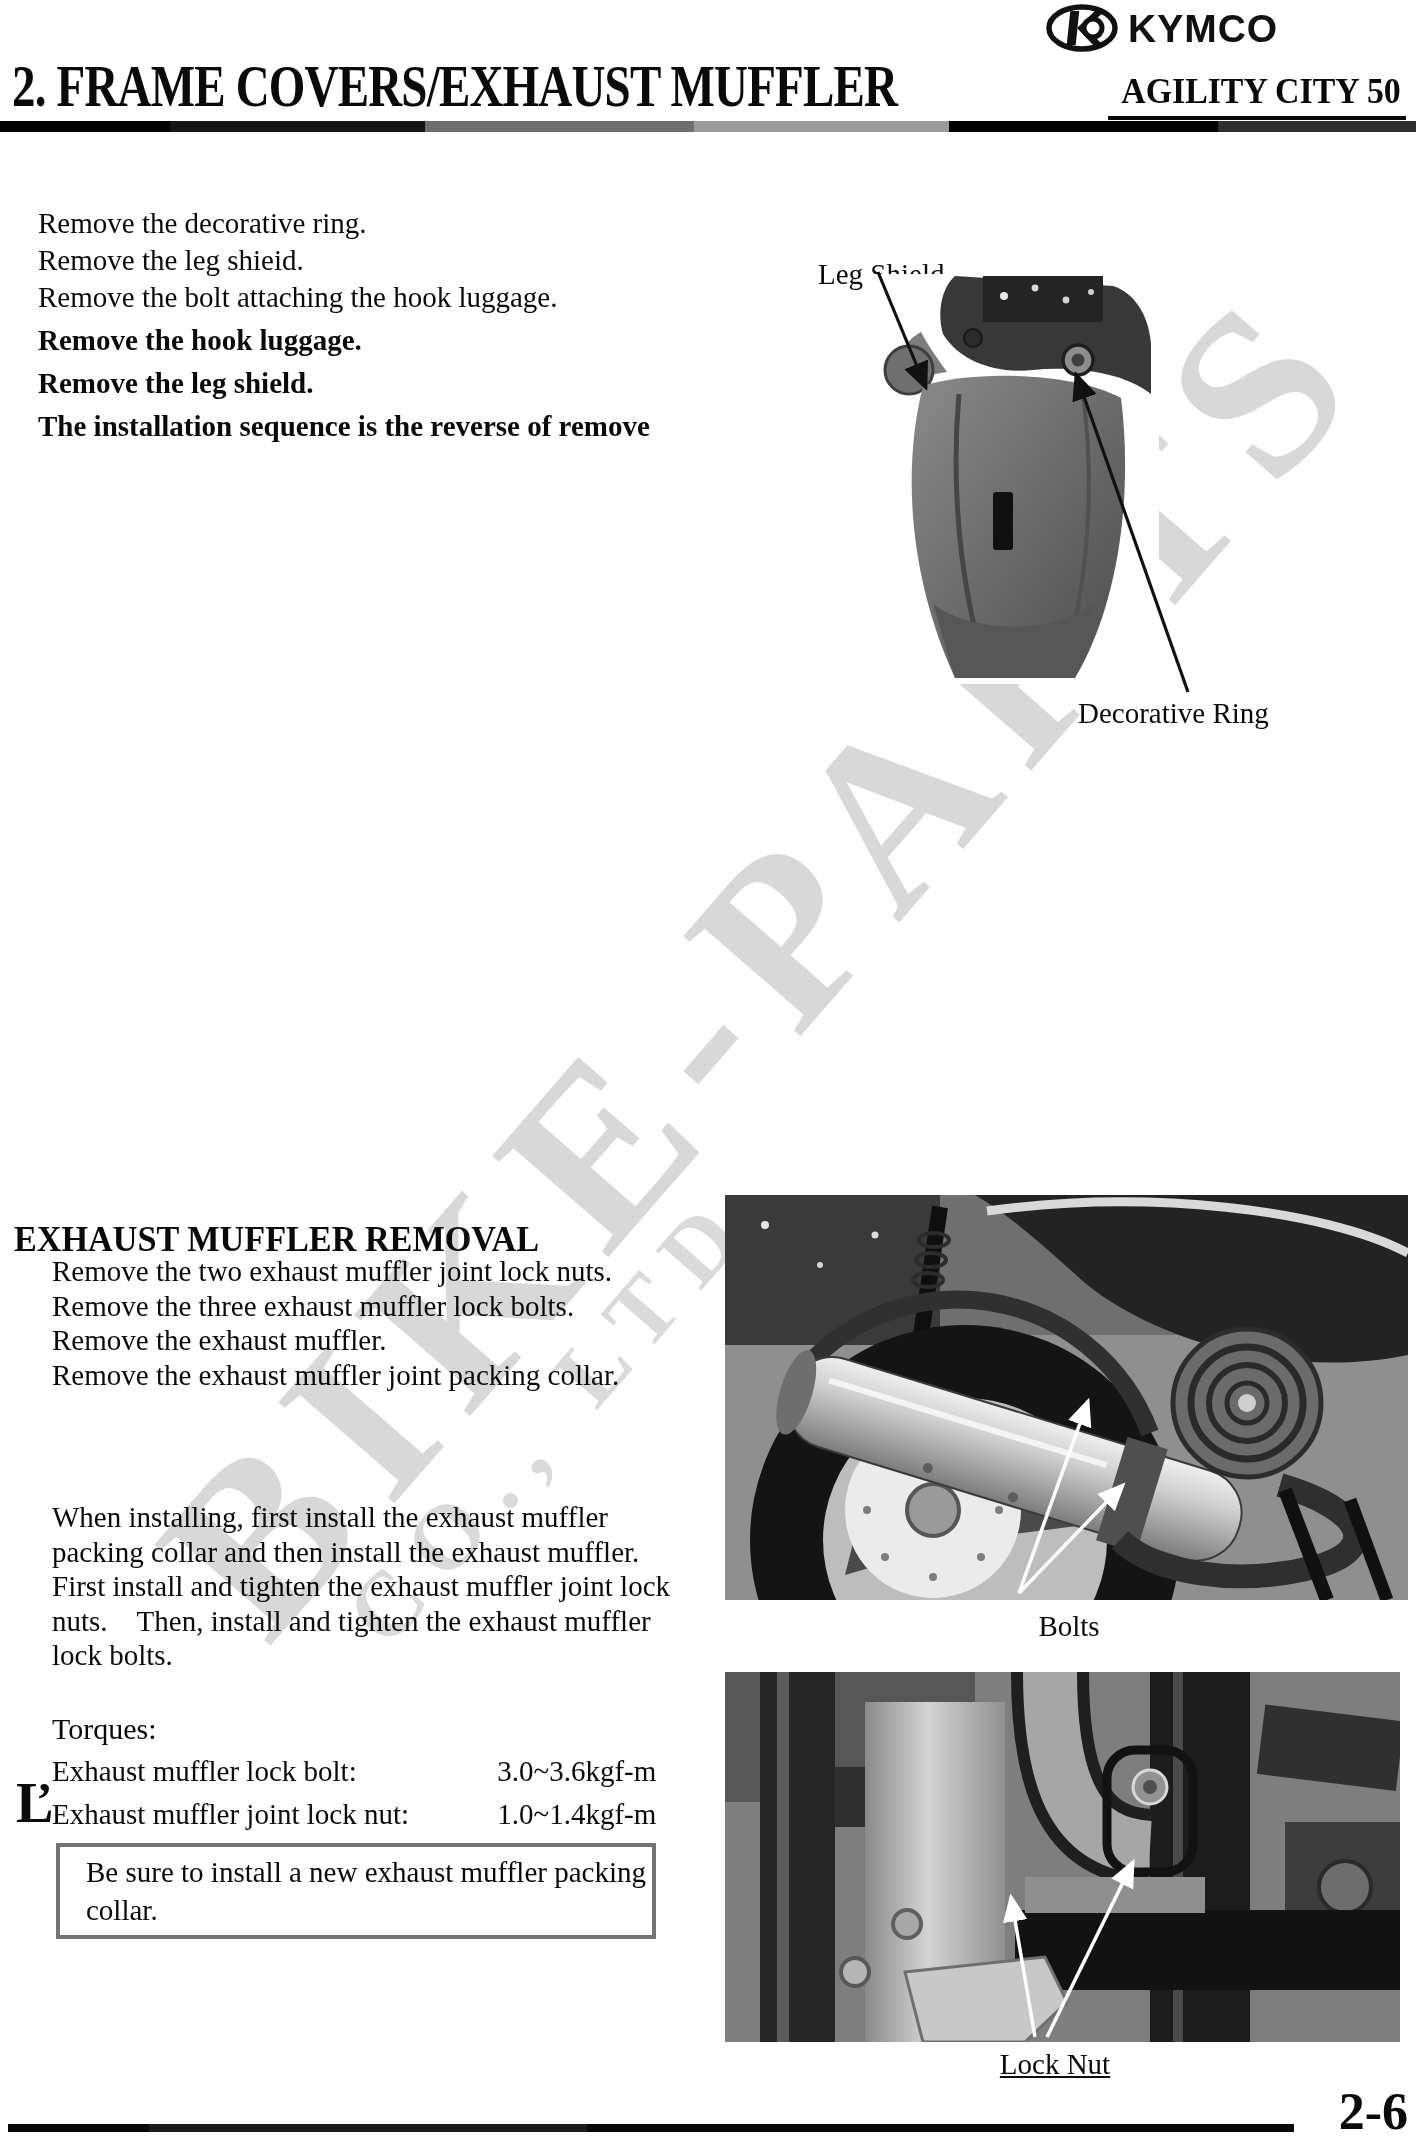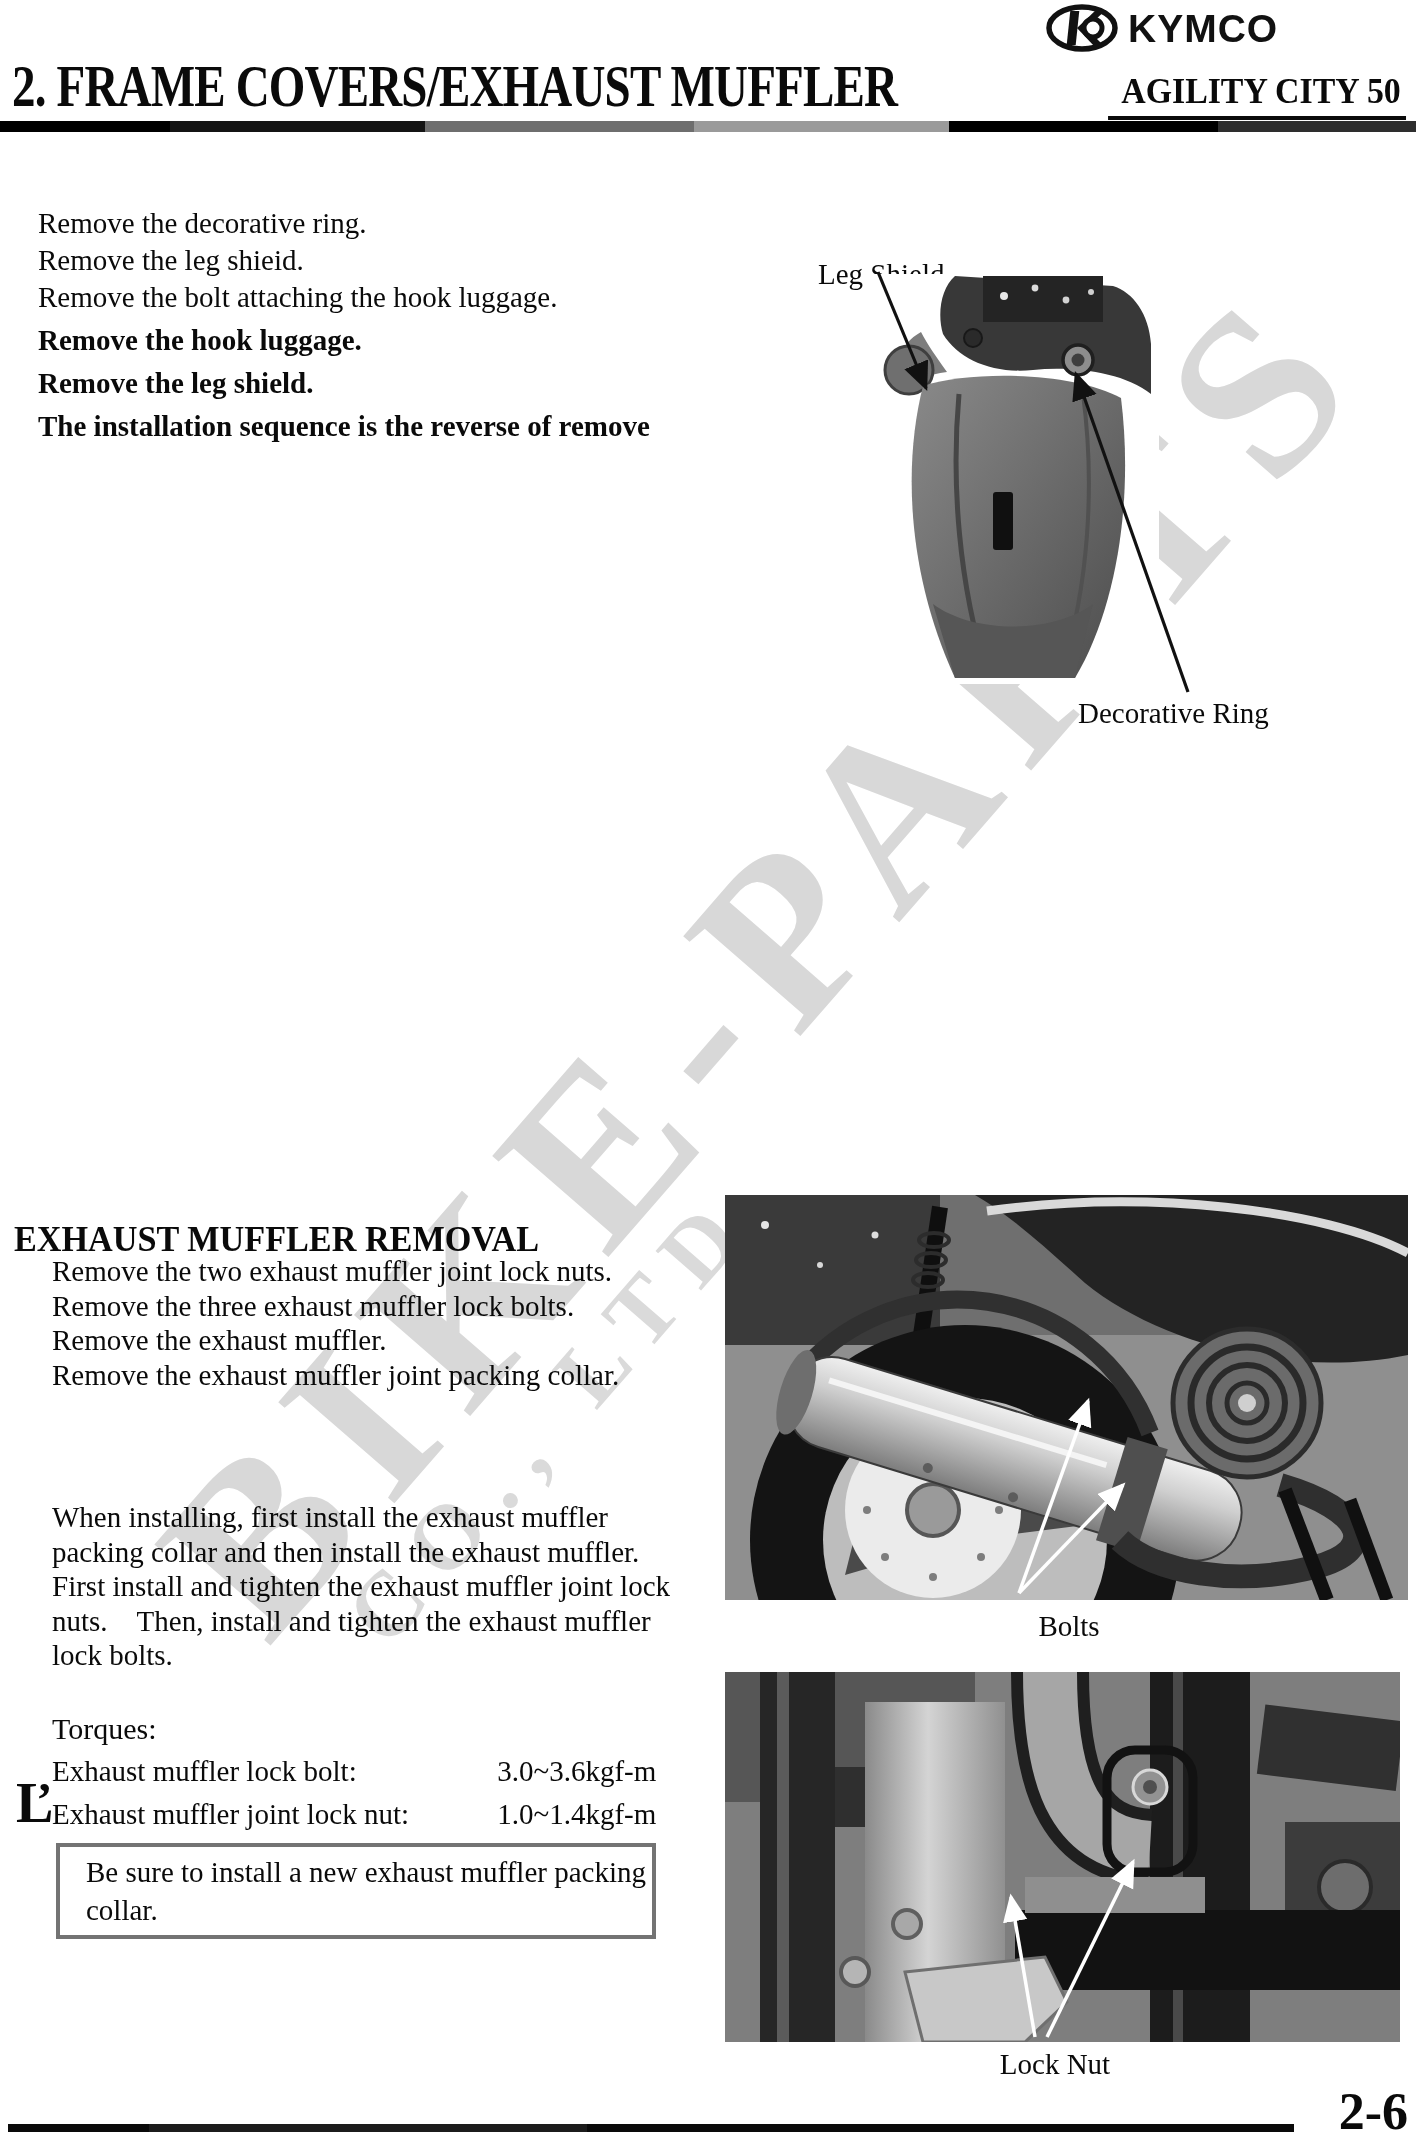--- a/index.html
+++ b/index.html
@@ -55,21 +55,21 @@
   .torque-row .tlabel{display:inline-block;width:438px;}
   .tr1{top:1755px;} .tr2{top:1798px;}
   .note-marker{position:absolute;left:16px;top:1775px;font-size:56px;font-weight:bold;line-height:1;}
   .note-box{
     position:absolute;left:56px;top:1843px;width:600px;height:96px;
     border:4px solid #737373;box-sizing:border-box;
   }
   .note-text{margin:6px 0 0 26px;width:560px;font-size:29px;line-height:38px;}
   .caption{position:absolute;font-size:29px;text-align:center;white-space:nowrap;}
   .cap-bolts{left:1004px;top:1610px;width:130px;}
-  .cap-locknut{left:985px;top:2048px;width:140px;}
+  .cap-locknut{left:985px;top:2048px;width:140px;text-decoration:underline;}
   
   .figure{position:absolute;z-index:2;}
   .fig-leg{left:863px;top:274px;width:296px;height:410px;}
   .fig-muffler{left:725px;top:1195px;width:683px;height:405px;}
   .fig-locknut{left:725px;top:1672px;width:675px;height:370px;}
   .arrow-layer{position:absolute;inset:0;width:1416px;height:2147px;z-index:4;pointer-events:none;}
   
   .footer-rule{
     position:absolute;left:8px;top:2124px;width:1286px;height:8px;
     background:linear-gradient(90deg,#0a0a0a 0 11%,#1c1c1c 11% 45%,#0a0a0a 45% 100%);

